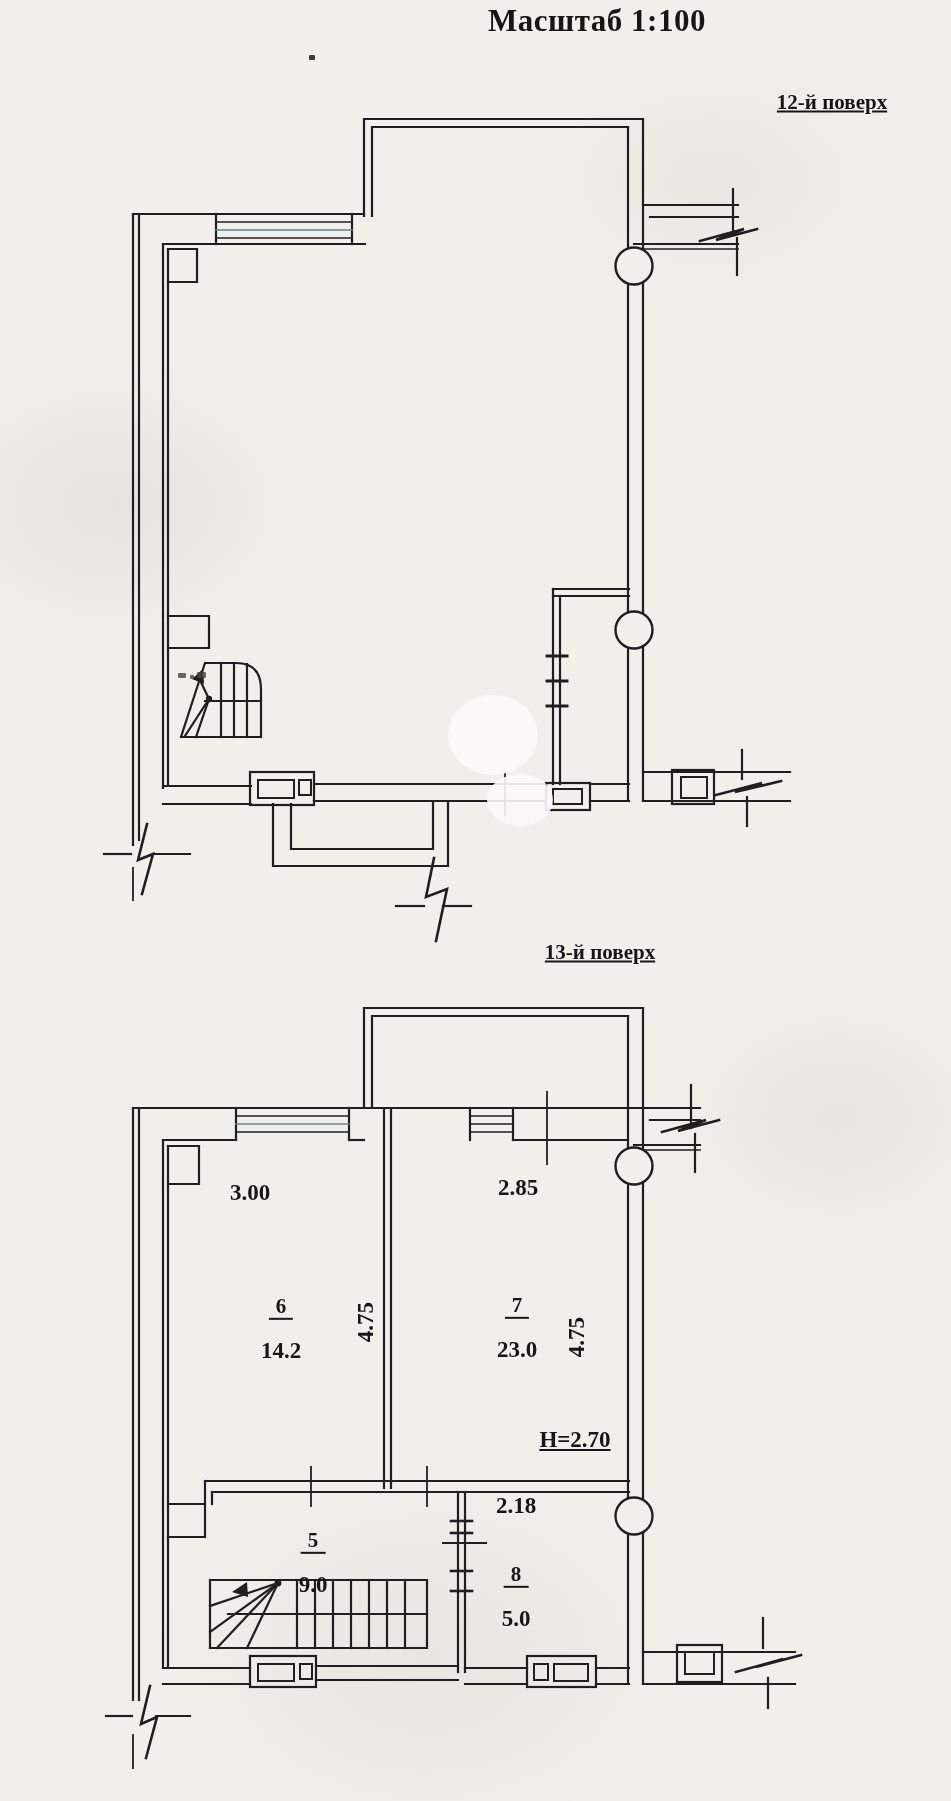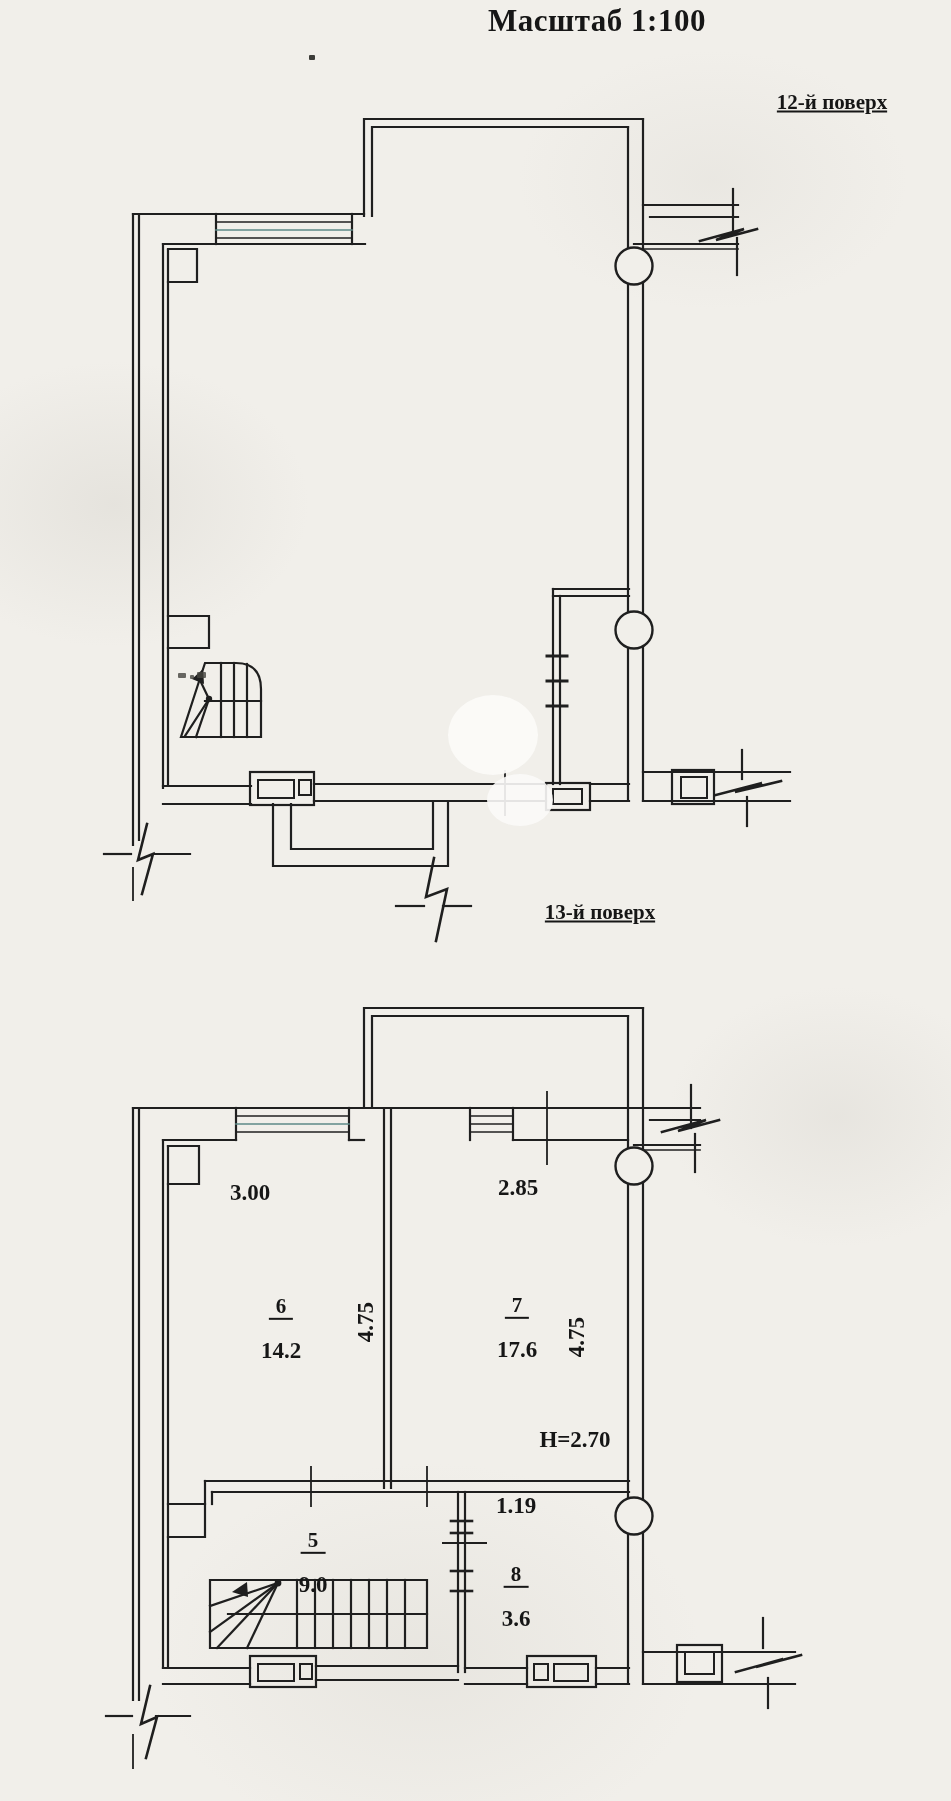--- a/index.html
+++ b/index.html
@@ -317,39 +317,39 @@
 
         <circle cx="634" cy="1166" r="18.5" fill="#f1efea" stroke-width="2.4"></circle>
         <circle cx="634" cy="1516" r="18.5" fill="#f1efea" stroke-width="2.4"></circle>
       </g>
     </g>
   </svg>
 
   <div class="lbl title" style="left:597px;top:21px;">Масштаб 1:100</div>
 
   <div class="lbl floor-lbl" style="left:832px;top:102px;">12-й поверх</div>
-  <div class="lbl floor-lbl" style="left:600px;top:912px;">13-й поверх</div>
+  <div class="lbl floor-lbl" style="left:600px;top:952px;">13-й поверх</div>
 
   <div class="lbl dim" style="left:250px;top:1193px;">3.00</div>
   <div class="lbl dim" style="left:518px;top:1188px;">2.85</div>
   <div class="lbl dim rot" style="left:366px;top:1322px;">4.75</div>
   <div class="lbl dim rot" style="left:577px;top:1337px;">4.75</div>
-  <div class="lbl dim" style="left:575px;top:1440px;">H=2.70</div>
-  <div class="lbl dim" style="left:516px;top:1506px;">1.19</div>
+  <div class="lbl dim" style="left:575px;top:1440px;text-decoration:underline;">H=2.70</div>
+  <div class="lbl dim" style="left:516px;top:1506px;">2.18</div>
 
   <div class="room-lbl" style="left:281px;top:1329px;">
     <span class="num">6</span>
     <span class="area">14.2</span>
   </div>
   <div class="room-lbl" style="left:517px;top:1328px;">
     <span class="num">7</span>
-    <span class="area">17.6</span>
+    <span class="area">23.0</span>
   </div>
   <div class="room-lbl" style="left:313px;top:1563px;">
     <span class="num">5</span>
     <span class="area">9.0</span>
   </div>
   <div class="room-lbl" style="left:516px;top:1597px;">
     <span class="num">8</span>
-    <span class="area">3.6</span>
+    <span class="area">5.0</span>
   </div>
 
 </div>
 
 </body></html>

